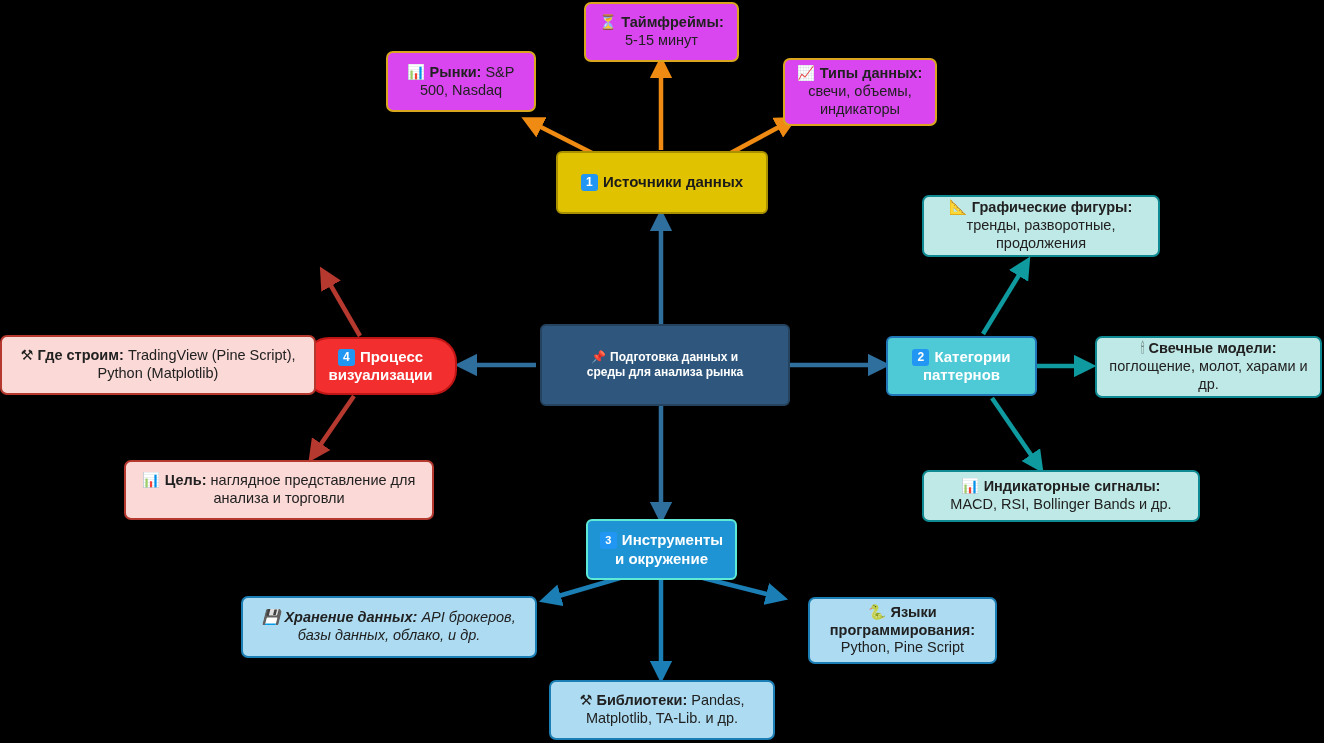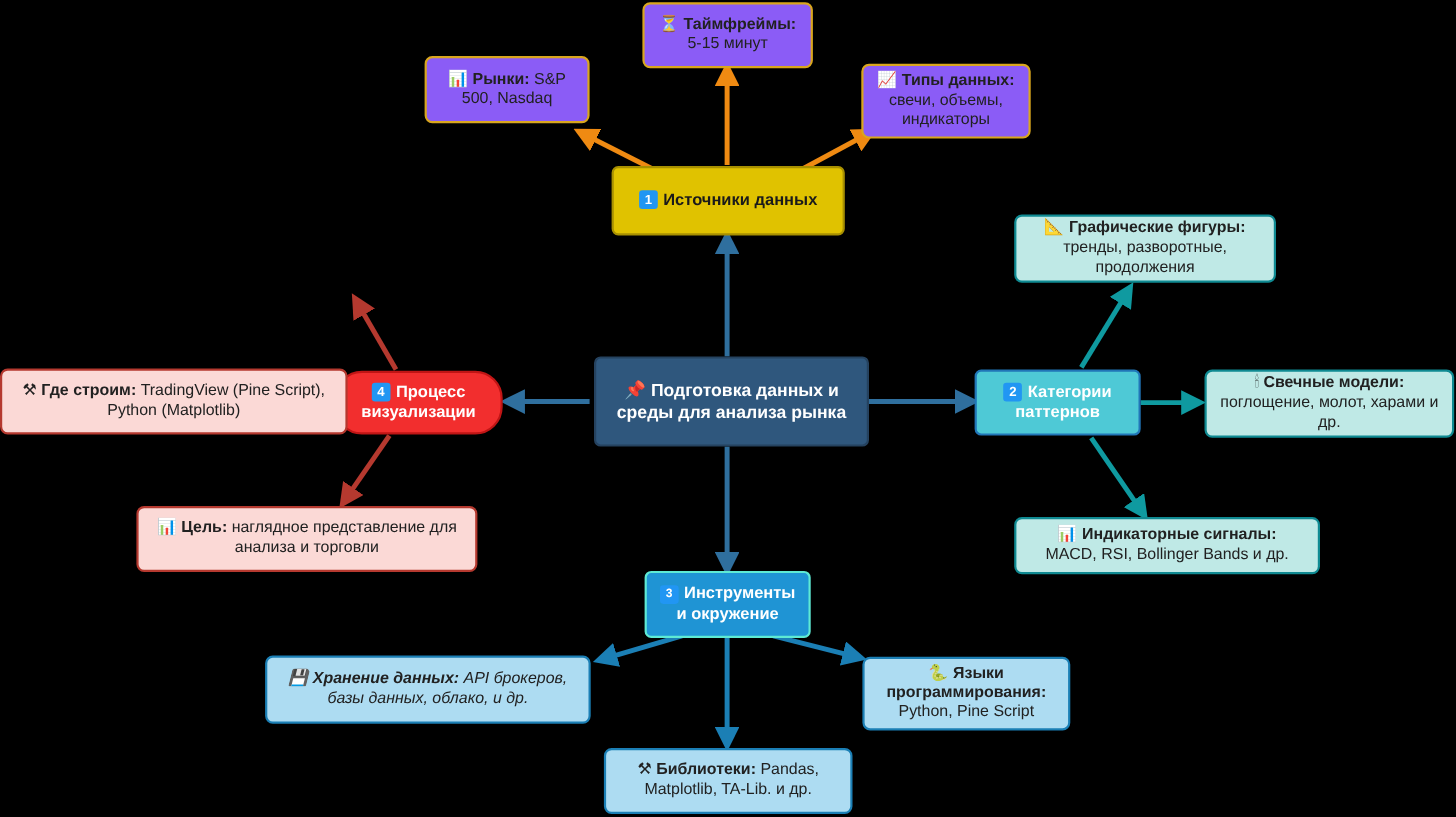--- a/index.html
+++ b/index.html
@@ -21,37 +21,37 @@
   }
   .node .txt{display:block;width:100%;}
   .ico{font-family:"DejaVu Sans",sans-serif;}
 
   
   .hub{
     background:#2f577d;
     border:2px solid #25425f;
     color:#ffffff;
     font-weight:bold;
-    font-size:16px;
+    font-size:12px;
     border-radius:6px;
   }
 
   
   .branch{
     color:#ffffff;font-weight:bold;font-size:15px;border-radius:6px;
   }
   .branch-yellow{background:#e0c200;border:2px solid #a89000;color:#1a1a1a;}
   .branch-teal{background:#4ec9d6;border:2px solid #2176b8;}
   .branch-blue{background:#1f94d4;border:2px solid #5eead4;}
   .branch-red{background:#f22e2e;border:2px solid #c01515;}
 
   
   .leaf{font-size:14.5px;color:#212121;}
   .leaf b{font-weight:bold;}
-  .leaf-yellow{background:#8b5cf6;border:2.5px solid #d9a61e;justify-content:flex-end;}
+  .leaf-yellow{background:#d946ef;border:2.5px solid #d9a61e;justify-content:flex-end;}
   .leaf-teal{background:#bfe9e6;border:2.5px solid #0f8a92;}
   .leaf-blue{background:#addcf2;border:2.5px solid #1b7fb5;}
   .leaf-red{background:#fbd9d6;border:2.5px solid #b5392f;}
 
   
   .badge{
     display:inline-block;
     width:17px;height:17px;line-height:17px;
     background:#2196f3;color:#fff;
     border-radius:3px;
@@ -192,21 +192,21 @@
   </div>
 
   <div class="node leaf leaf-blue" style="left:549px;top:680px;width:226px;height:60px;">
     <span class="txt">
       <span class="ico">⚒</span>
       <b>Библиотеки:</b>
       <span>Pandas, Matplotlib, TA-Lib. и др.</span>
     </span>
   </div>
 
-  <div class="node leaf leaf-blue" style="left:784px;top:597px;width:189px;height:67px;">
+  <div class="node leaf leaf-blue" style="left:808px;top:597px;width:189px;height:67px;">
     <span class="txt">
       <span class="ico">🐍</span>
       <b>Языки</b><br>
       <b>программирования:</b><br>
       <span>Python, Pine Script</span>
     </span>
   </div>
 
   <div class="node branch branch-red" style="left:304px;top:337px;width:153px;height:58px;border-radius:25px;">
     <span class="txt">

